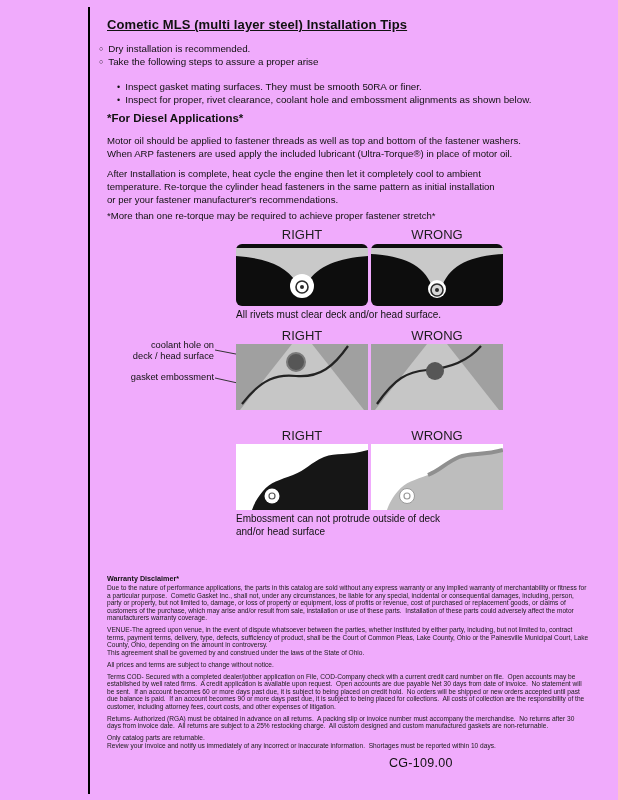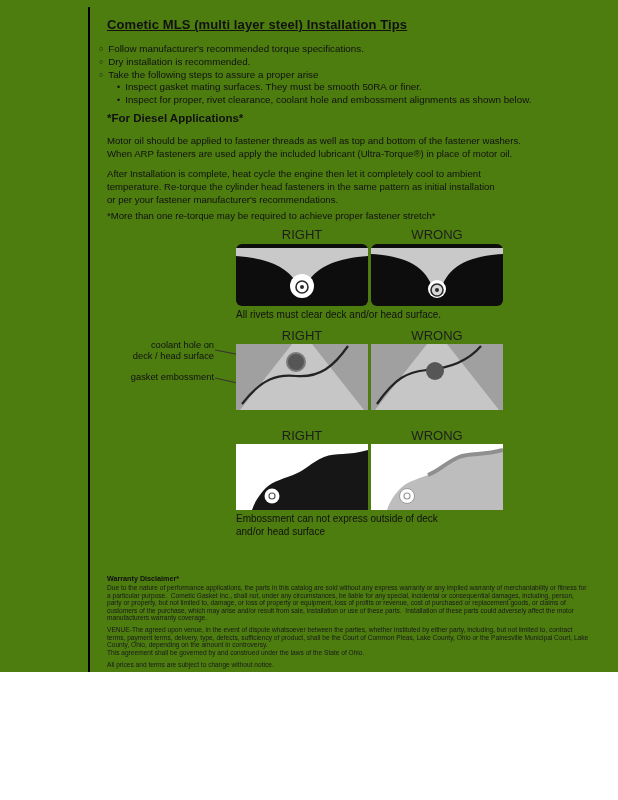--- a/index.html
+++ b/index.html
@@ -1,18 +1,18 @@
 <!DOCTYPE html>
 <html><head>
 <meta charset="utf-8">
 <style>
   * { margin:0; padding:0; box-sizing:border-box; }
   html,body { background:#ffffff; }
   body { font-family:"Liberation Sans","DejaVu Sans",sans-serif; color:#111; }
-  .page { position:relative; width:618px; height:672px; background:#4d7c0f; overflow:hidden; }
+  .page { position:relative; width:618px; height:800px; background:#f0abfc; overflow:hidden; }
   .abs { position:absolute; }
 
   .left-rule { left:88px; top:7px; width:2px; height:787px; background:#000; }
 
   .title { left:107px; top:17px; font-size:13px; font-weight:bold; text-decoration:underline; letter-spacing:.1px; }
 
   ul.plain { list-style:none; }
   .bullets { left:99px; top:42px; font-size:9.8px; line-height:13px; }
   .bullets li, .subbullets li { display:flex; gap:5px; }
   .bullets .marker { font-size:7px; line-height:13px; }
@@ -52,24 +52,20 @@
 </head>
 <body>
 
 <div class="page">
 
   <div class="abs left-rule"></div>
 
   <h1 class="abs title">Cometic MLS (multi layer steel) Installation Tips</h1>
 
   <ul class="abs plain bullets">
-    <li>
-      <span class="marker">○</span>
-      <span>Follow manufacturer's recommended torque specifications.</span>
-    </li>
     <li>
       <span class="marker">○</span>
       <span>Dry installation is recommended.</span>
     </li>
     <li>
       <span class="marker">○</span>
       <span>Take the following steps to assure a proper arise</span>
     </li>
   </ul>
 
@@ -157,21 +153,21 @@
   </div>
   <div class="abs panel pan-r3 col-wrong">
     <svg viewBox="0 0 132 66">
       <rect width="132" height="66" fill="#ffffff"></rect>
       <path d="M132,6 C112,12 100,8 88,13 C74,19 70,26 57,31 C44,36 34,38 27,47 C21,54 18,60 16,66 L132,66 Z" fill="#bdbdbd"></path>
       <path d="M132,6 C112,12 100,8 88,13 C74,19 70,26 57,31" stroke="#8f8f8f" stroke-width="4" fill="none"></path>
       <circle cx="36" cy="52" r="7.5" fill="#ffffff" stroke="#9a9a9a" stroke-width="1"></circle>
       <circle cx="36" cy="52" r="3" fill="none" stroke="#9a9a9a" stroke-width="1.2"></circle>
     </svg>
   </div>
-  <div class="abs caption cap3">Embossment can not express outside of deck
+  <div class="abs caption cap3">Embossment can not protrude outside of deck
 and/or head surface</div>
 
   <div class="abs legal-h">Warranty Disclaimer*</div>
   <div class="abs legal">
     <p>Due to the nature of performance applications, the parts in this catalog are sold without any express warranty or any implied warranty of merchantability or fitness for a particular purpose.  Cometic Gasket Inc., shall not, under any circumstances, be liable for any special, incidental or consequential damages, including, person, party or property, but not limited to, damage, or loss of property or equipment, loss of profits or revenue, cost of purchased or replacement goods, or claims of customers of the purchase, which may arise and/or result from sale, installation or use of these parts.  Installation of these parts could adversely affect the motor manufacturers warranty coverage.</p>
     <p>VENUE-The agreed upon venue, in the event of dispute whatsoever between the parties, whether instituted by either party, including, but not limited to, contract terms, payment terms, delivery, type, defects, sufficiency of product, shall be the Court of Common Pleas, Lake County, Ohio or the Painesville Municipal Court, Lake County, Ohio, depending on the amount in controversy.
 This agreement shall be governed by and construed under the laws of the State of Ohio.</p>
     <p>All prices and terms are subject to change without notice.</p>
     <p>Terms COD- Secured with a completed dealer/jobber application on File, COD-Company check with a current credit card number on file.  Open accounts may be established by well rated firms.  A credit application is available upon request.  Open accounts are due payable Net 30 days from date of invoice.  No statement will be sent.  If an account becomes 60 or more days past due, it is subject to being placed on credit hold.  No orders will be shipped or new orders accepted until past due balance is paid.  If an account becomes 90 or more days past due, it is subject to being placed for collections.  All costs of collection are the responsibility of the customer, including attorney fees, court costs, and other expenses of litigation.</p>
     <p>Returns- Authorized (RGA) must be obtained in advance on all returns.  A packing slip or invoice number must accompany the merchandise.  No returns after 30 days from invoice date.  All returns are subject to a 25% restocking charge.  All custom designed and custom manufactured gaskets are non-returnable.</p>

